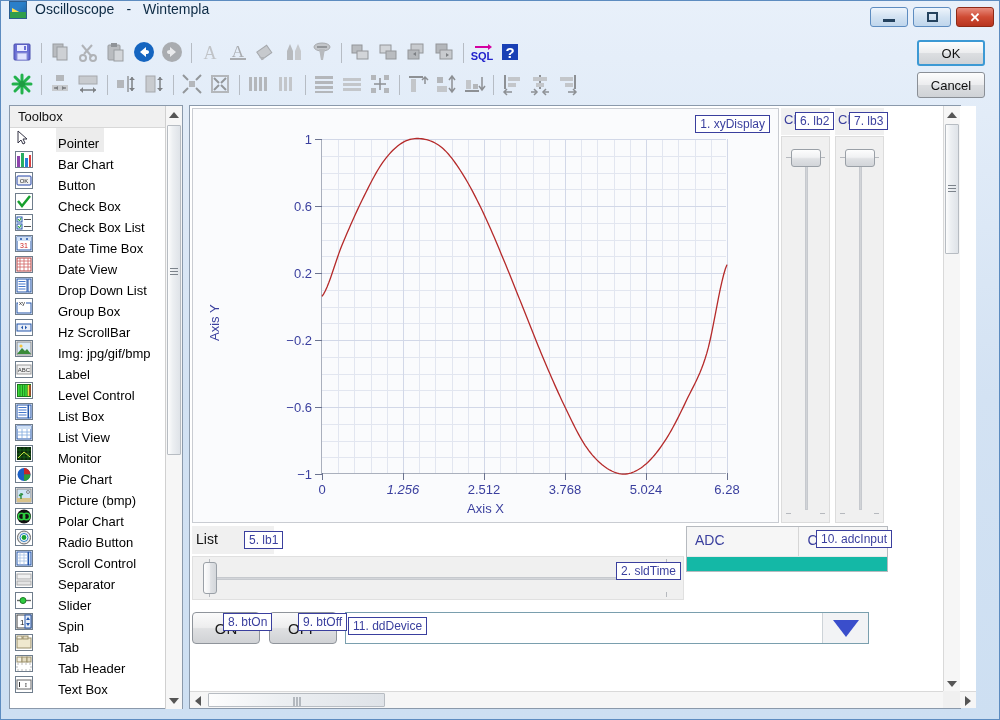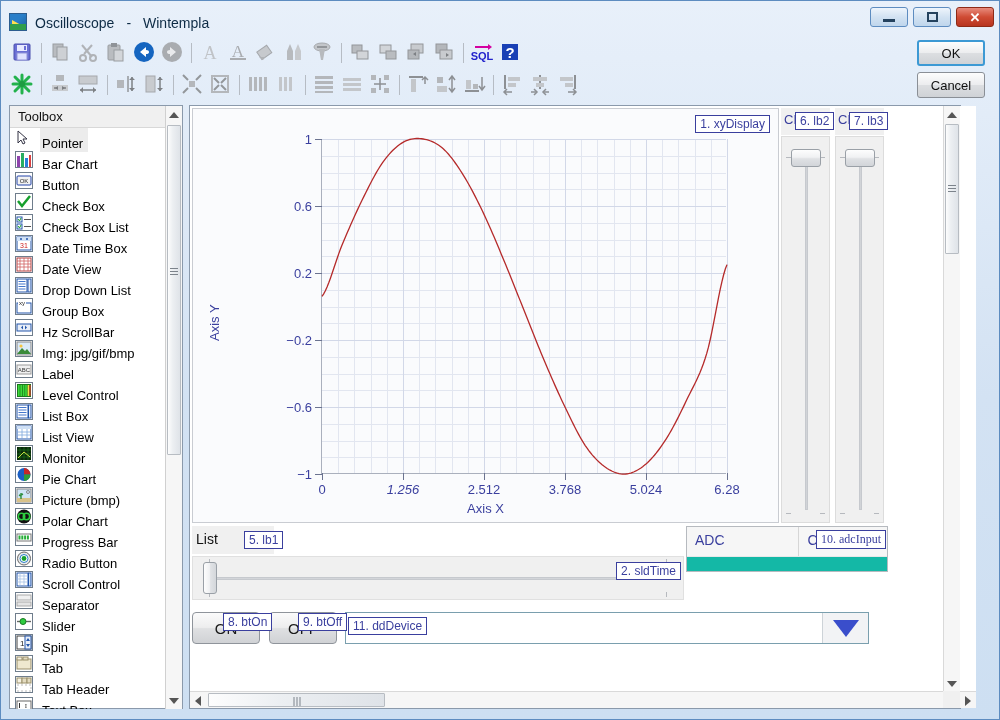--- a/index.html
+++ b/index.html
@@ -11,21 +11,21 @@
     background: #d6e5f5;
   }
   .window {
     position: absolute; left: 0; top: 0; width: 1000px; height: 720px;
     background: linear-gradient(180deg,#e8f0fa 0%, #d3e2f3 55%, #cddff2 100%);
     border: 1px solid #5d8cc0;
   }
   
   .titlebar {
     position: absolute; left: 0; top: 0; width: 1000px; height: 30px;
-    display: flex; align-items: flex-end; padding-left: 8px;
+    display: flex; align-items: flex-start; padding-left: 8px;
   }
   .title-icon {
     width: 18px; height: 18px; margin-right: 8px; flex: none;
     background: linear-gradient(135deg,#2a7fc9 0%, #2a7fc9 45%, #1c5f9c 100%);
     border: 1px solid #2c5d8f; position: relative; overflow: hidden;
   }
   .title-icon::before {
     content: ""; position: absolute; left: 2px; top: 6px;
     width: 0; height: 0;
     border-left: 9px solid #ffe14d; border-top: 5px solid transparent;
@@ -82,21 +82,21 @@
   .toolbox-header {
     height: 22px; background: #f0f0f0; border-bottom: 1px solid #d8d8d8;
     font-size: 13px; color: #111; padding: 3px 0 0 8px;
   }
   .toolbox-list { position: relative; height: 581px; overflow: hidden; }
   .tb-item {
     height: 21px; display: flex; align-items: center; padding-left: 5px;
     font-size: 13px; color: #000;
   }
   .tb-item.selected .tb-label { background: #ececec; }
-  .tb-label { padding: 10px 5px 1px 2px; }
+  .tb-label { padding: 10px 5px 1px 2px; margin-left: 16px; }
   .tb-ico {
     width: 18px; height: 17px; margin-right: 7px; flex: none; position: relative;
     border: 1px solid #6f7d8c; background: #fff; overflow: hidden;
   }
   .tb-ico.plain { border: none; background: transparent; }
   .tbx-scroll {
     position: absolute; right: 0; top: 0; width: 17px; height: 603px;
     background: #f6f6f6; border-left: 1px solid #d0d0d0;
   }
   .sb-arrow {
@@ -747,32 +747,20 @@
             </svg></span>
           <span class="tb-label">Picture (bmp)</span>
         </div>
         <div class="tb-item">
           <span class="tb-ico"><svg width="16" height="15" viewBox="0 0 16 15">
               <circle cx="8" cy="7.5" r="7" fill="#111"></circle>
               <circle cx="5.5" cy="7.5" r="3.2" fill="none" stroke="#2ecc40" stroke-width="1.6"></circle>
               <circle cx="10.5" cy="7.5" r="3.2" fill="none" stroke="#2ecc40" stroke-width="1.6"></circle>
             </svg></span>
           <span class="tb-label">Polar Chart</span>
-        </div>
-        <div class="tb-item">
-          <span class="tb-ico"><svg width="16" height="15" viewBox="0 0 16 15">
-              <rect x="1" y="4" width="14" height="7" fill="#fff" stroke="#777"></rect>
-              <g fill="#27ae38">
-                <rect x="2.5" y="5.5" width="2" height="4"></rect>
-                <rect x="5.3" y="5.5" width="2" height="4"></rect>
-                <rect x="8.1" y="5.5" width="2" height="4"></rect>
-                <rect x="10.9" y="5.5" width="2" height="4"></rect>
-              </g>
-            </svg></span>
-          <span class="tb-label">Progress Bar</span>
         </div>
         <div class="tb-item">
           <span class="tb-ico"><svg width="16" height="15" viewBox="0 0 16 15">
               <circle cx="8" cy="7.5" r="6.5" fill="#e9e9e9" stroke="#666"></circle>
               <circle cx="8" cy="7.5" r="4" fill="#fff" stroke="#2a7fc9"></circle>
               <circle cx="8" cy="7.5" r="2.4" fill="#17a02e"></circle>
             </svg></span>
           <span class="tb-label">Radio Button</span>
         </div>
         <div class="tb-item">
@@ -998,21 +986,21 @@
       </div>
       <div class="badge" style="left:158px;top:511px;">11. ddDevice</div>
 
       <div class="adc-list">
         <div class="adc-head">
           <div class="adc-col c1">ADC</div>
           <div class="adc-col c2">CH</div>
         </div>
         <div class="adc-row"></div>
       </div>
-      <div class="badge" style="left:626px;top:424px;font-family:Liberation Serif, serif;">10. adcInput</div>
+      <div class="badge" style="left:626px;top:424px;">10. adcInput</div>
 
     </div>
 
     <div class="cv-scroll-v">
       <div class="sb-arrow" style="top:0;">
           <i class="tri-up"></i>
         </div>
       <div class="sb-thumb" style="top:18px;height:130px;">
         <div class="grip3" style="top:60px;">
             <i></i>

